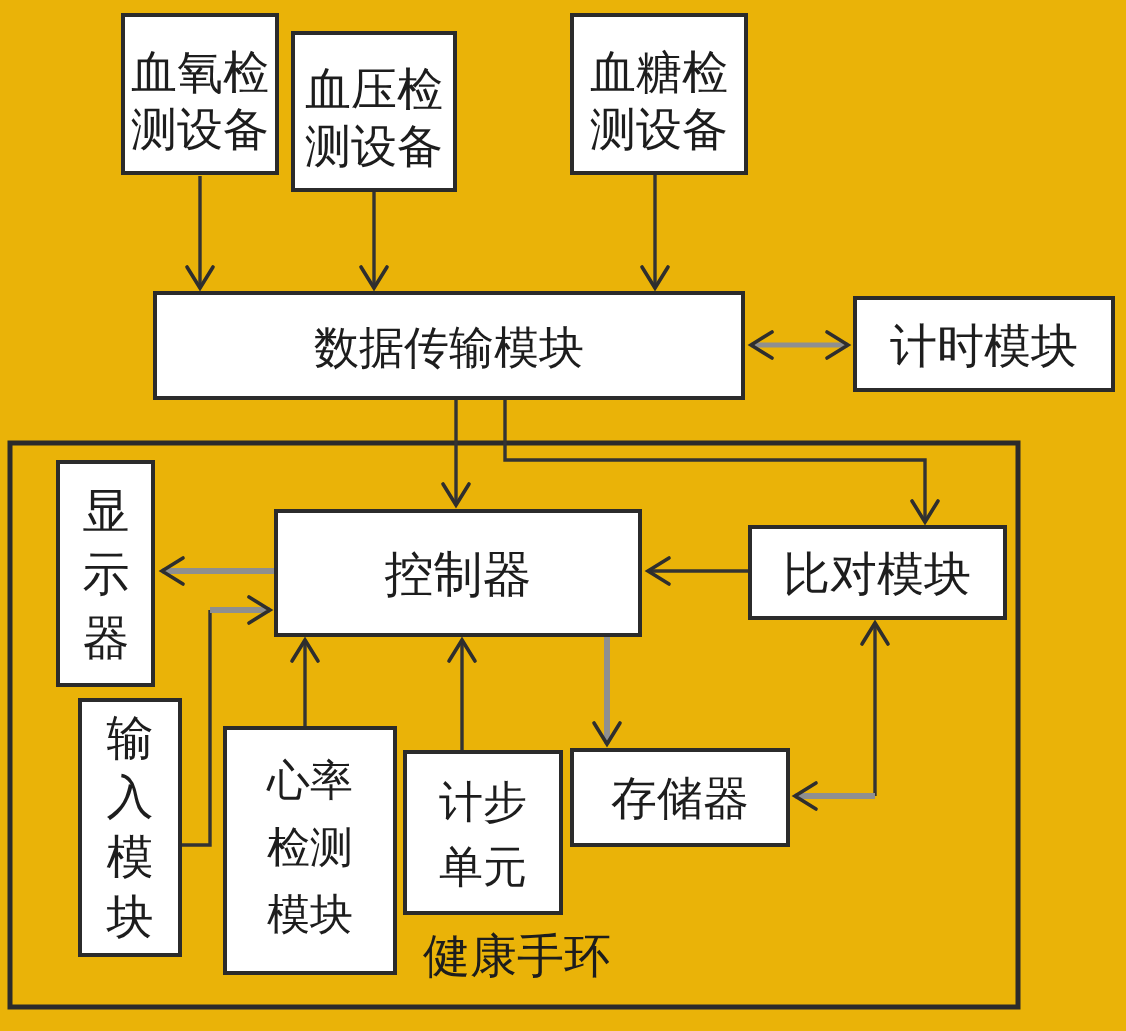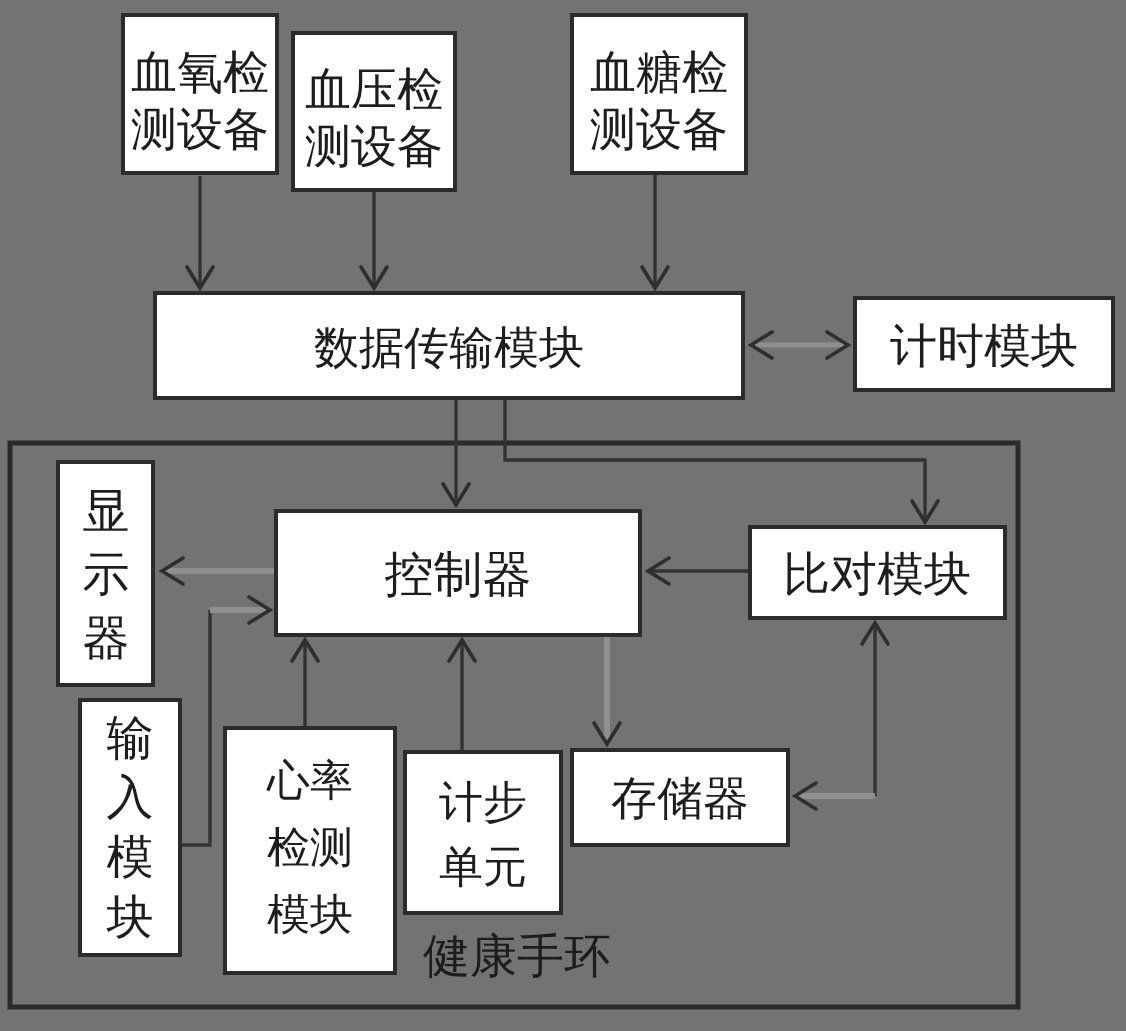--- a/index.html
+++ b/index.html
@@ -1,16 +1,16 @@
 <!DOCTYPE html>
 <html><head>
 <meta charset="utf-8">
 <style>
   html,body{margin:0;padding:0;background:#ffffff;}
-  .stage{width:1126px;height:1031px;position:relative;background:#737373;overflow:hidden;}
+  .stage{width:1126px;height:1031px;position:relative;background:#eab308;overflow:hidden;}
   svg{display:block;}
   svg text{
     font-family:"Liberation Sans","DejaVu Sans",sans-serif;
     font-weight:500;
     fill:#1d1d1d;
     text-anchor:middle;
     dominant-baseline:central;
   }
   .node{fill:#ffffff;stroke:#2b2b2b;stroke-width:4;}
   .container{fill:none;stroke:#2b2b2b;stroke-width:5;}

